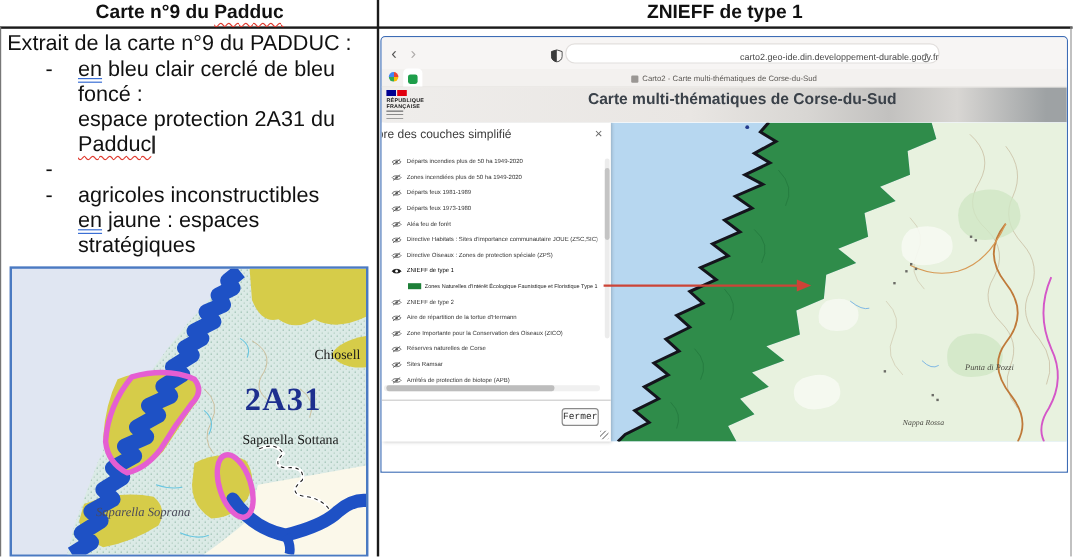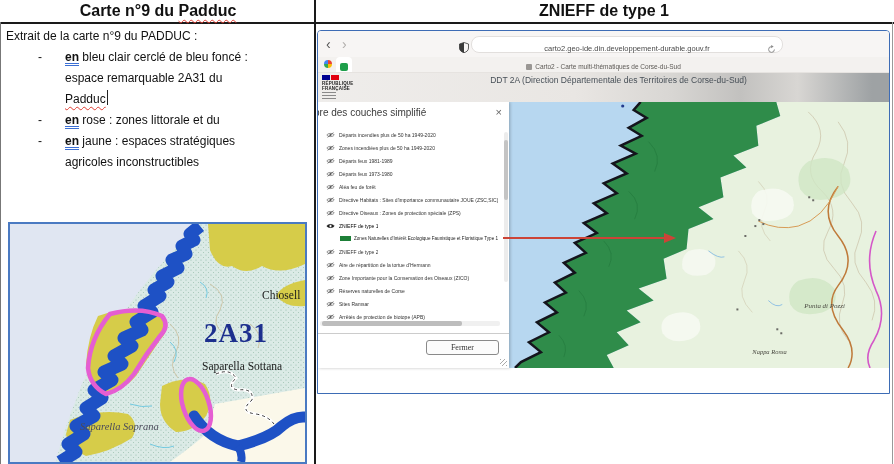--- a/index.html
+++ b/index.html
@@ -11,41 +11,41 @@
   .l-border{position:absolute;left:0;top:22px;height:442px;border-left:1px solid #777;}
   .r-border{position:absolute;left:892px;top:22px;height:442px;border-left:1px solid #999;}
   
   .cell-title{position:absolute;top:0;height:22px;line-height:21px;text-align:center;
               font-weight:bold;font-size:16px;}
   .lt{left:2px;width:312px;}
   .rt{left:316px;width:576px;}
   .sp-red{text-decoration-line:underline;text-decoration-style:wavy;
           text-decoration-color:#e03c31;text-decoration-thickness:1px;text-underline-offset:3px;}
   .gr-blue{text-decoration-line:underline;text-decoration-style:double;
-           text-decoration-color:#3b6fd4;text-underline-offset:2px;font-weight:bold;}
-  
-  .left-body{position:absolute;left:6px;top:26px;width:304px;font-size:12px;line-height:21px;}
+           text-decoration-color:#3b6fd4;text-underline-offset:2px;}
+  
+  .left-body{position:absolute;left:6px;top:26px;width:304px;font-size:18px;line-height:21px;}
   .bullet{display:flex;margin-left:32px;}
   .dash{width:27px;flex-shrink:0;}
   .bl{display:block;}
   .cursor{display:inline-block;width:1.5px;height:15px;background:#222;vertical-align:-2px;margin-left:1px;}
   
   .padduc-map{position:absolute;left:8px;top:222px;width:295px;height:238px;
               border:2px solid #4a7ac2;background:#e0e6f2;}
   
   .browser{position:absolute;left:317px;top:30px;width:571px;height:362px;
            border:1px solid var(--map-border-blue,#3d6cb5);border-radius:4px 4px 0 0;
            background:#fff;overflow:hidden;display:flex;flex-direction:column;}
   .chrome{height:26px;background:#f7f5f4;position:relative;flex-shrink:0;}
   .nav{position:absolute;top:2px;font-size:14px;line-height:22px;}
   .back{left:8px;color:#555;}
   .fwd{left:24px;color:#b0adab;}
   .shield{position:absolute;left:141px;top:8px;width:10px;height:11px;}
   .urlpill{position:absolute;left:153px;top:5px;width:310px;height:15px;background:#fff;
-           border:1px solid #e2dfdd;border-radius:8px;text-align:center;}
+           border:1px solid #e2dfdd;border-radius:8px;text-align:right;}
   .urltext{font-size:7.5px;color:#4a4a4a;line-height:15px;}
   .refresh{position:absolute;right:6px;top:3px;width:9px;height:9px;}
   .tabstrip{height:15px;background:#f3f1ef;border-bottom:1px solid #e6e3e0;position:relative;flex-shrink:0;}
   .fav{display:inline-block;width:8px;height:8px;border-radius:2px;}
   .fav.g{position:absolute;left:6px;top:3px;border-radius:50%;
          background:conic-gradient(#ea4335 0 25%,#fbbc05 0 50%,#34a853 0 75%,#4285f4 0 100%);}
   .minitab{position:absolute;left:18px;top:0;width:16px;height:15px;background:#fff;
            border-radius:4px 4px 0 0;text-align:center;}
   .fav.green{background:#1e9e4a;margin-top:3px;}
   .tabcenter{position:absolute;left:0;right:0;top:0;height:15px;text-align:center;}
@@ -94,22 +94,22 @@
   .layer-row.on .layer-label{color:#000;}
   .legend-row{height:13px;display:flex;align-items:center;gap:3px;padding-left:22px;}
   .legend-swatch{width:11px;height:5px;background:var(--legend-green,#1d7f37);flex-shrink:0;}
   .legend-label{font-size:4.6px;color:#222;white-space:nowrap;overflow:hidden;}
   .vscroll{position:absolute;right:1px;top:30px;width:4px;height:150px;background:#ececec;border-radius:2px;}
   .vthumb{width:4px;height:60px;margin-top:8px;background:#c4c4c4;border-radius:2px;}
   .hscroll{position:absolute;left:2px;top:219px;width:180px;height:5px;background:#f0f0f0;border-radius:2px;}
   .hthumb{width:140px;height:5px;margin-left:2px;background:#bdbdbd;border-radius:2px;}
   .psep{position:absolute;left:0;right:0;top:231px;border-top:1px solid #ccc;}
   .fermer{position:absolute;right:10px;top:238px;font-size:8px;color:#333;background:#fcfcfc;
-          border:1px solid #8a8a8a;border-radius:3px;padding:2px 24px;
-          font-family:Liberation Serif, serif;}
+          border:1px solid #8a8a8a;border-radius:3px;padding:2px 0;
+          font-family:Liberation Mono, monospace;}
   .grip{position:absolute;right:2px;top:257px;width:7px;height:7px;
         background:repeating-linear-gradient(135deg,#aaa 0 1px,transparent 1px 3px);}
   .arrow{position:absolute;left:0;top:0;width:571px;height:266px;pointer-events:none;}
   .arrow line{stroke:var(--arrow-red,#cc4437);stroke-width:2;}
   .arrow polygon{fill:var(--arrow-red,#cc4437);}
   
   .green-zone{fill:var(--znieff-green,#2f8c4a);}
   .yellow-z{fill:var(--padduc-yellow,#d6cc49);}
   .coast-band{stroke:var(--coast-blue,#1e51c5);fill:none;}
   .mag{stroke:var(--magenta,#e55ed2);fill:none;}
@@ -125,35 +125,34 @@
   <div class="r-border"></div>
 
   <div class="cell-title lt"><span>Carte n°9 du </span><span class="sp-red">Padduc</span></div>
 
   <div class="left-body">
     <div>Extrait de la carte n°9 du PADDUC :</div>
     <div class="bullet">
       <span class="dash">-</span>
       <span>
         <span class="bl"><span class="gr-blue">en</span><span> bleu clair cerclé de bleu foncé :</span></span>
-        <span class="bl">espace remarquable 2A31 du</span>
+        <span class="bl">espace protection 2A31 du</span>
         <span class="bl"><span class="sp-red">Padduc</span><span class="cursor"></span></span>
       </span>
     </div>
     <div class="bullet">
       <span class="dash">-</span>
       <span>
-        <span class="bl"><span class="gr-blue">en</span><span> rose : zones littorale et du</span></span>
       </span>
     </div>
     <div class="bullet">
       <span class="dash">-</span>
       <span>
+        <span class="bl">agricoles inconstructibles</span>
         <span class="bl"><span class="gr-blue">en</span><span> jaune : espaces stratégiques</span></span>
-        <span class="bl">agricoles inconstructibles</span>
       </span>
     </div>
   </div>
 
   <svg class="padduc-map" viewBox="0 0 295 238" preserveAspectRatio="none">
     <defs>
       <pattern id="dots" width="5" height="5" patternUnits="userSpaceOnUse">
         <circle cx="1" cy="1" r="0.6" fill="#8fb7a8"></circle>
         <circle cx="3.5" cy="3.5" r="0.5" fill="#9cbfae"></circle>
       </pattern>
@@ -228,21 +227,21 @@
       <div class="rflogo">
         <div class="flag">
             <span class="b"></span>
             <span class="r"></span>
           </div>
         <div class="rft">RÉPUBLIQUE</div>
         <div class="rft">FRANÇAISE</div>
         <div class="motto"></div>
       </div>
       <div class="bannertext">
-        <div class="bsub">DDT 2A (Direction Départementale des Territoires de Corse-du-Sud)</div>
+        <div class="btitle">Carte multi-thématiques de Corse-du-Sud</div>
       </div>
     </div>
     <div class="content">
 
       <svg class="cmap" viewBox="0 0 381 268" preserveAspectRatio="none">
         <rect x="0" y="0" width="381" height="268" fill="var(--sea-right,#b7d7f0)"></rect>
         <path fill="var(--topo-green,#e8f2df)" d="M268,0 L272,14 L248,24 L250,44 L225,54 L238,66 L212,76 L215,96 L190,106 L205,118 L180,128 L178,148 L155,158 L158,178 L130,188 L145,200 L118,210 L132,222 L108,232 L120,245 L98,255 L105,268 L381,268 L381,0 Z"></path>
 
         <path d="M300,10 q20,18 8,40 q-14,22 6,40 q18,18 6,40 q-12,20 6,38 q16,16 8,36 q-8,20 6,36" stroke="#c2b396" stroke-width="0.6" fill="none" opacity="0.9"></path>
         <path d="M330,20 q16,20 6,42 q-10,20 8,40 q16,18 6,40 q-10,20 8,40 q14,18 6,38" stroke="#c2b396" stroke-width="0.6" fill="none" opacity="0.9"></path>

